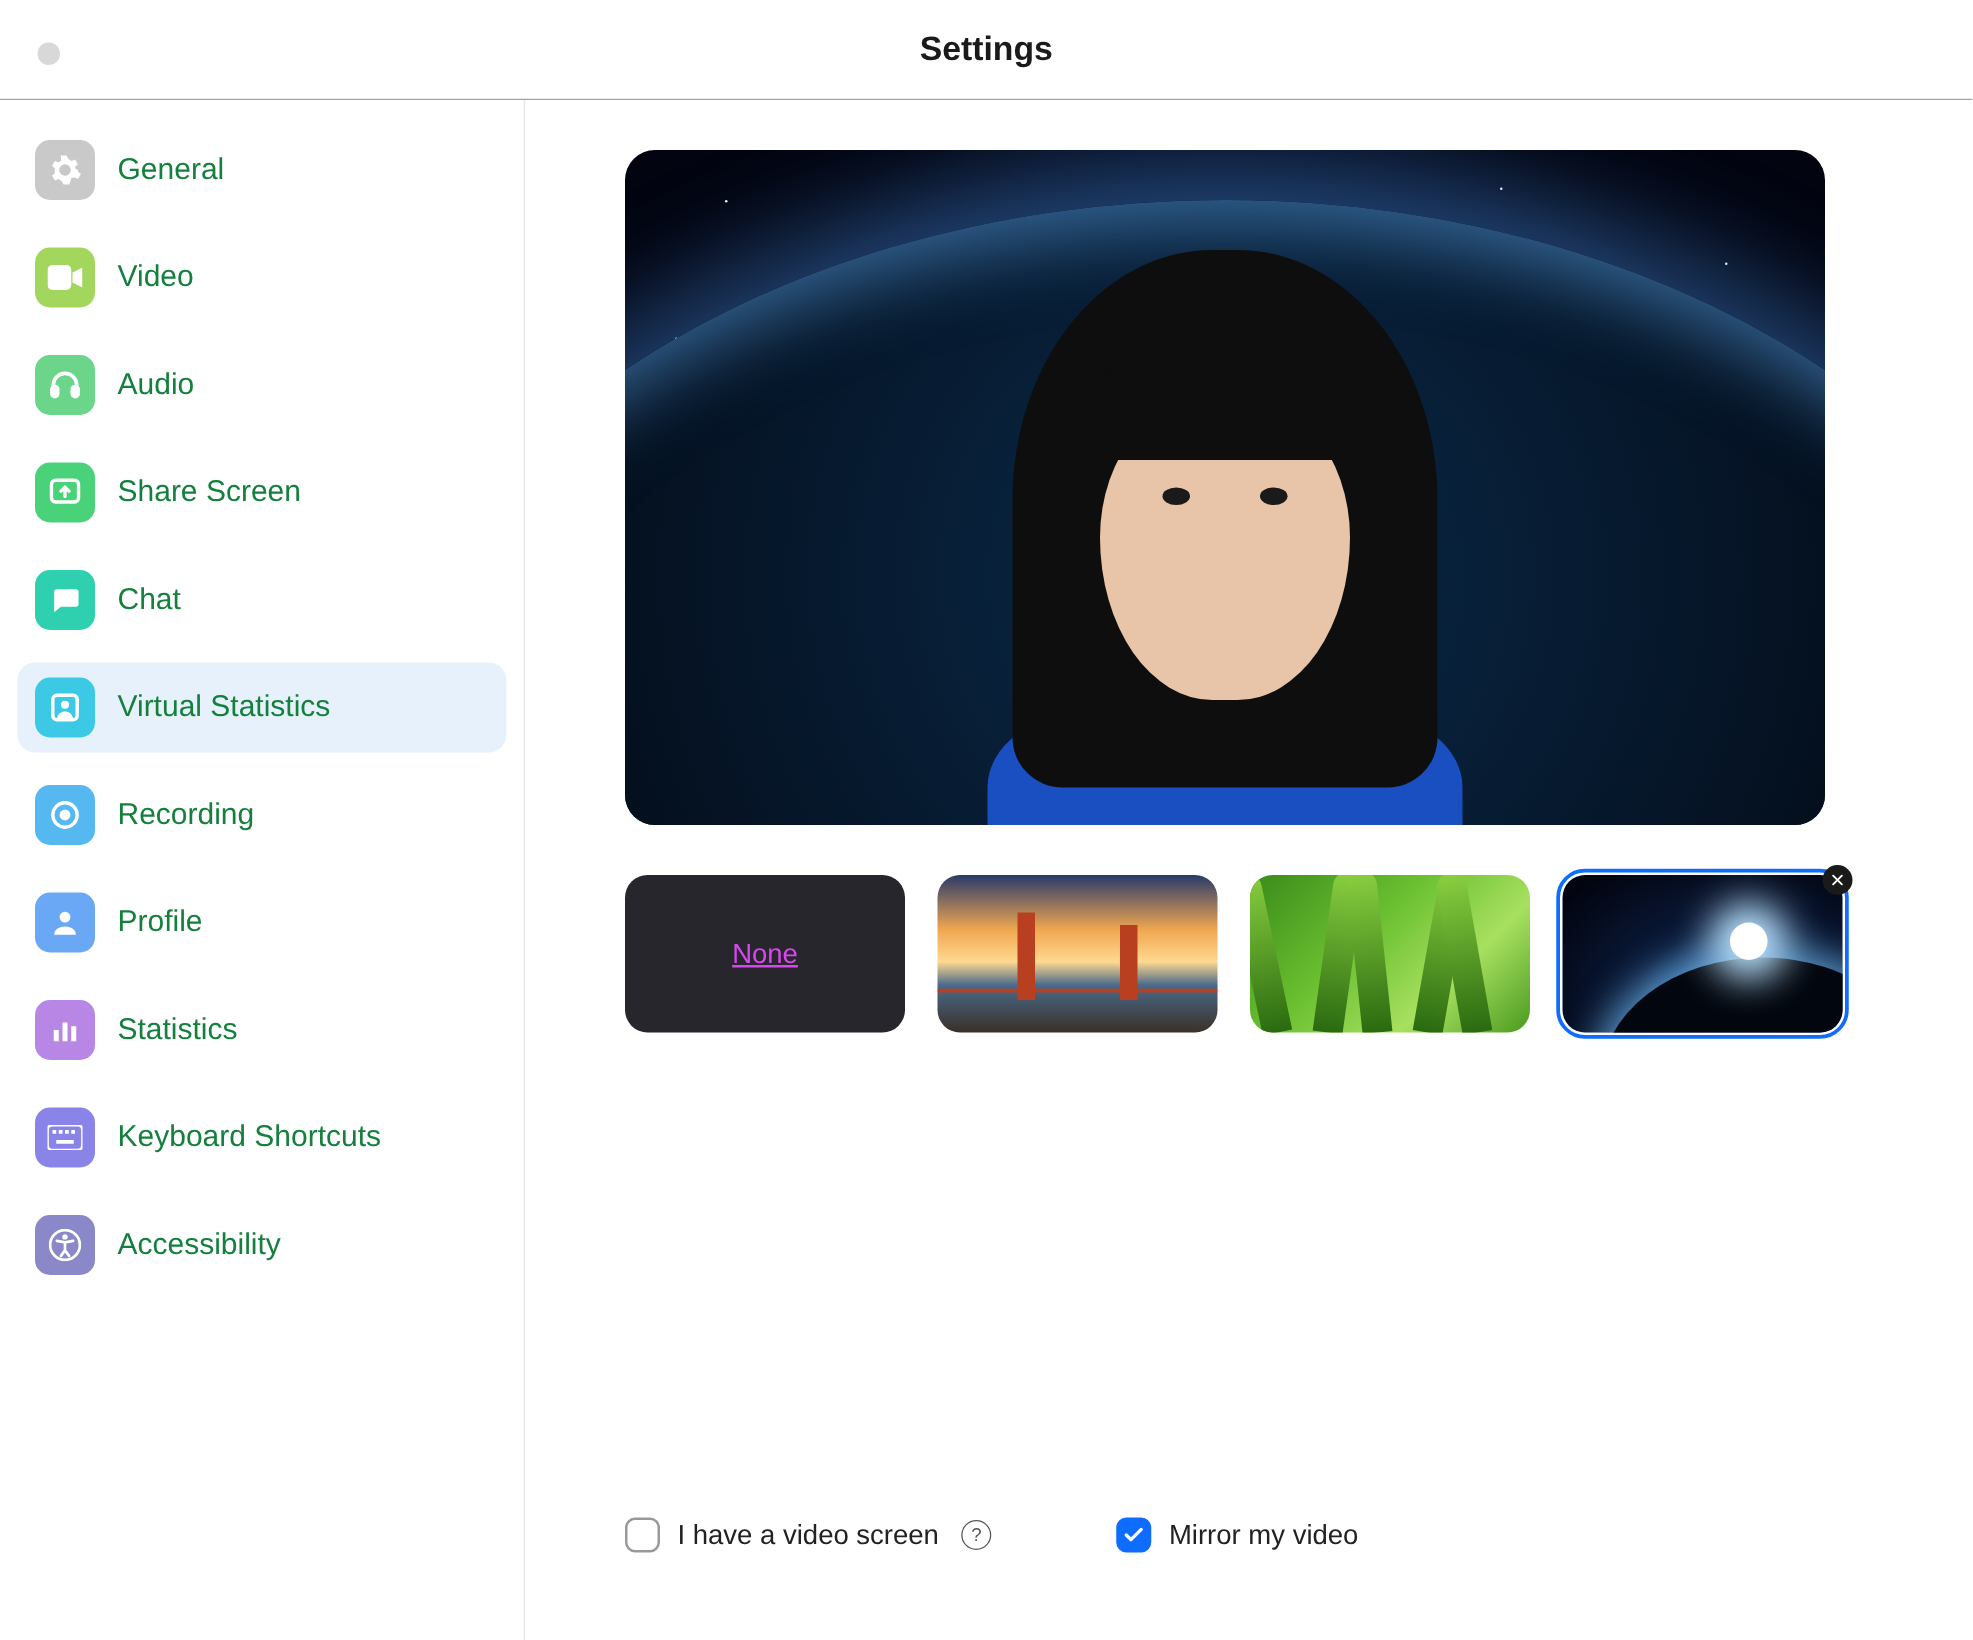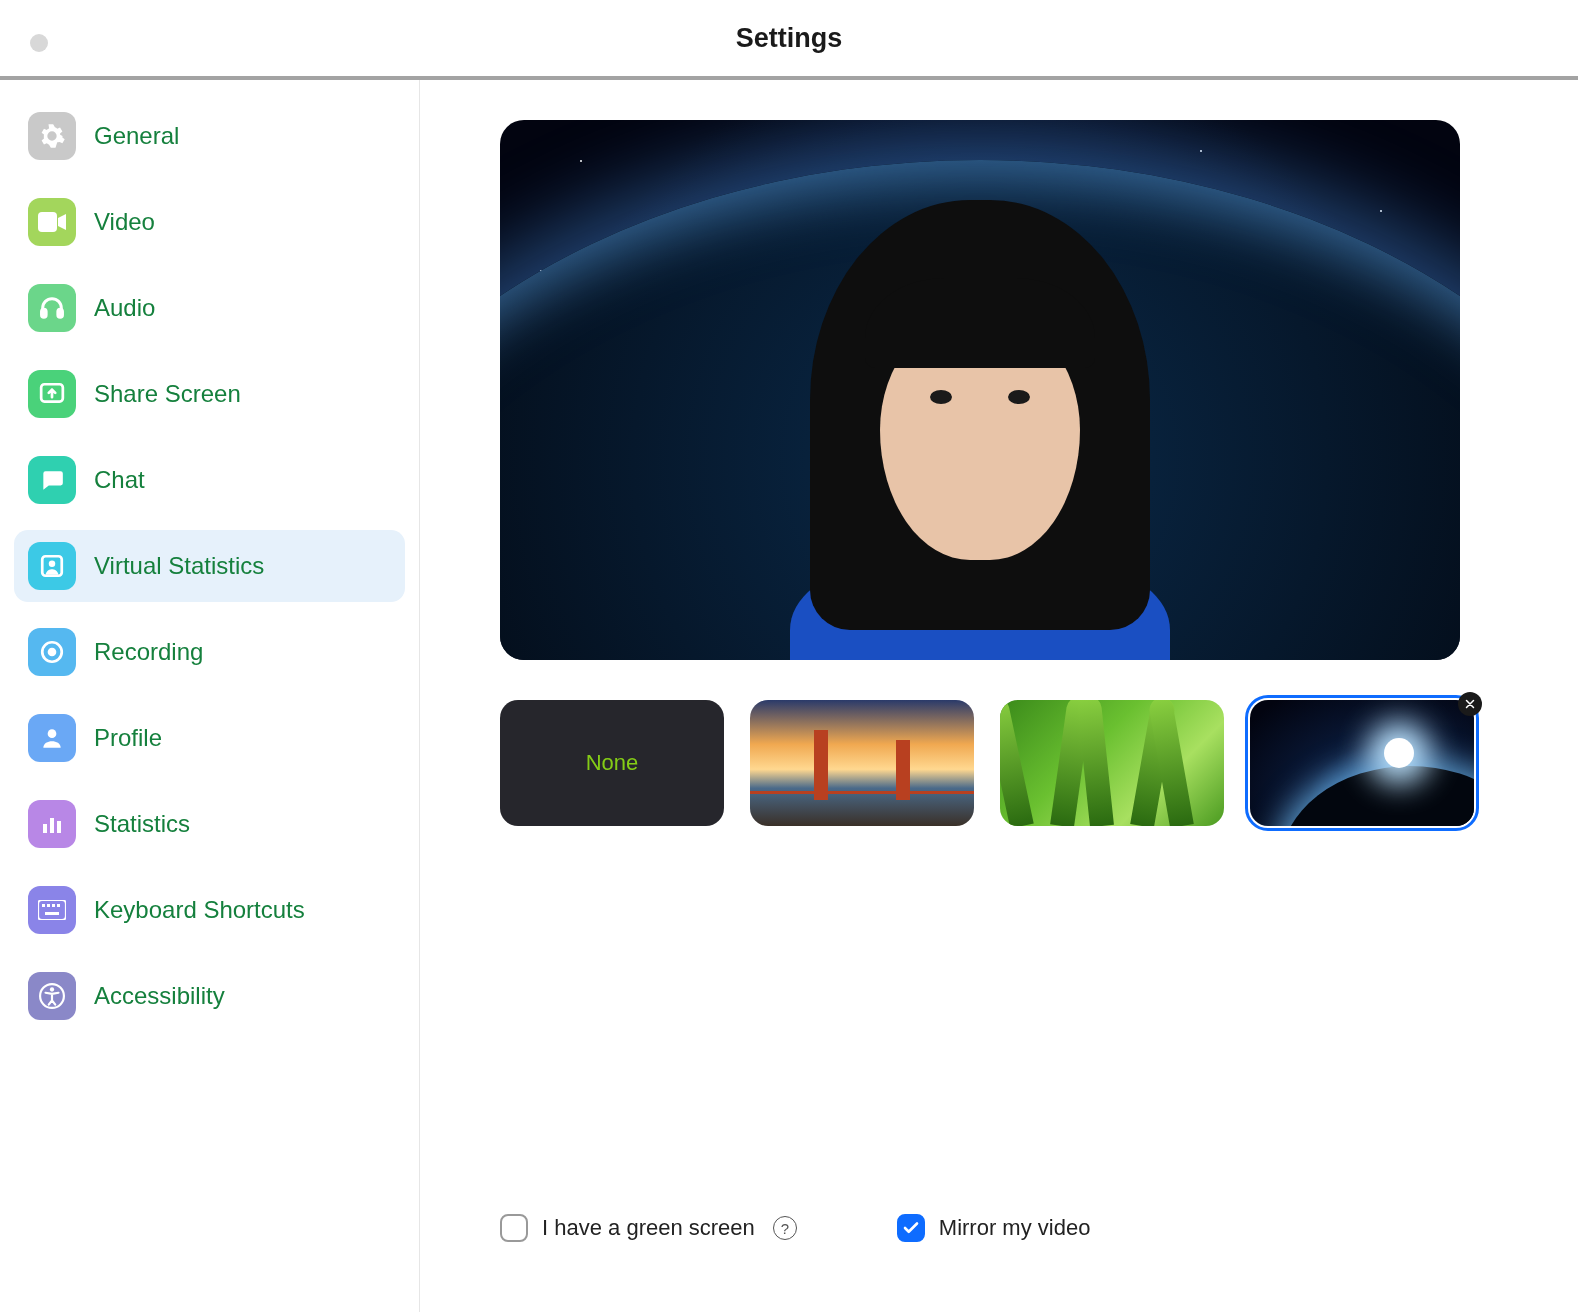--- a/index.html
+++ b/index.html
@@ -6,21 +6,21 @@
     body {
       font-family: -apple-system, BlinkMacSystemFont, "Segoe UI", Helvetica, Arial, sans-serif;
       background: #ffffff;
       width: 1578px;
       height: 1312px;
       overflow: hidden;
       color: #222;
     }
     .titlebar {
       height: 80px;
-      border-bottom: 4px solid #a3a3a3;
+      border-bottom: 1px solid #a3a3a3;
       position: relative;
       display: flex;
       align-items: center;
       justify-content: center;
     }
     .traffic-light {
       position: absolute;
       left: 30px;
       top: 34px;
       width: 18px;
@@ -194,25 +194,26 @@
       position: relative;
       cursor: pointer;
       overflow: hidden;
     }
     .thumb.selected {
       outline: 3px solid #0e6cff;
       outline-offset: 2px;
     }
     .thumb-none {
       background: #26262c;
-      color: #84cc16;
+      color: #d946ef;
       display: flex;
       align-items: center;
       justify-content: center;
       font-size: 22px;
+      text-decoration: underline;
     }
     .thumb-bridge {
       background: linear-gradient(to bottom, #2a3a6a 0%, #f0a850 35%, #ffd890 55%, #4a6a8a 70%, #3a3028 100%);
       position: relative;
     }
     .bridge-tower {
       position: absolute;
       bottom: 26px;
       width: 14px;
       background: #b84020;
@@ -493,21 +494,21 @@
           <svg width="12" height="12" viewBox="0 0 24 24" stroke="#fff" stroke-width="3" stroke-linecap="round">
               <path d="M5 5l14 14M19 5L5 19"></path>
             </svg>
         </div>
       </div>
     </div>
 
     <div class="footer-opts">
       <div class="opt">
         <div class="checkbox"></div>
-        <span>I have a green screen</span>
+        <span>I have a video screen</span>
         <div class="help">?</div>
       </div>
       <div class="opt">
         <div class="checkbox checked">
           <svg width="18" height="18" viewBox="0 0 24 24" fill="none" stroke="#fff" stroke-width="3.5" stroke-linecap="round" stroke-linejoin="round">
               <path d="M4 12l5 5L20 6"></path>
             </svg>
         </div>
         <span>Mirror my video</span>
       </div>

